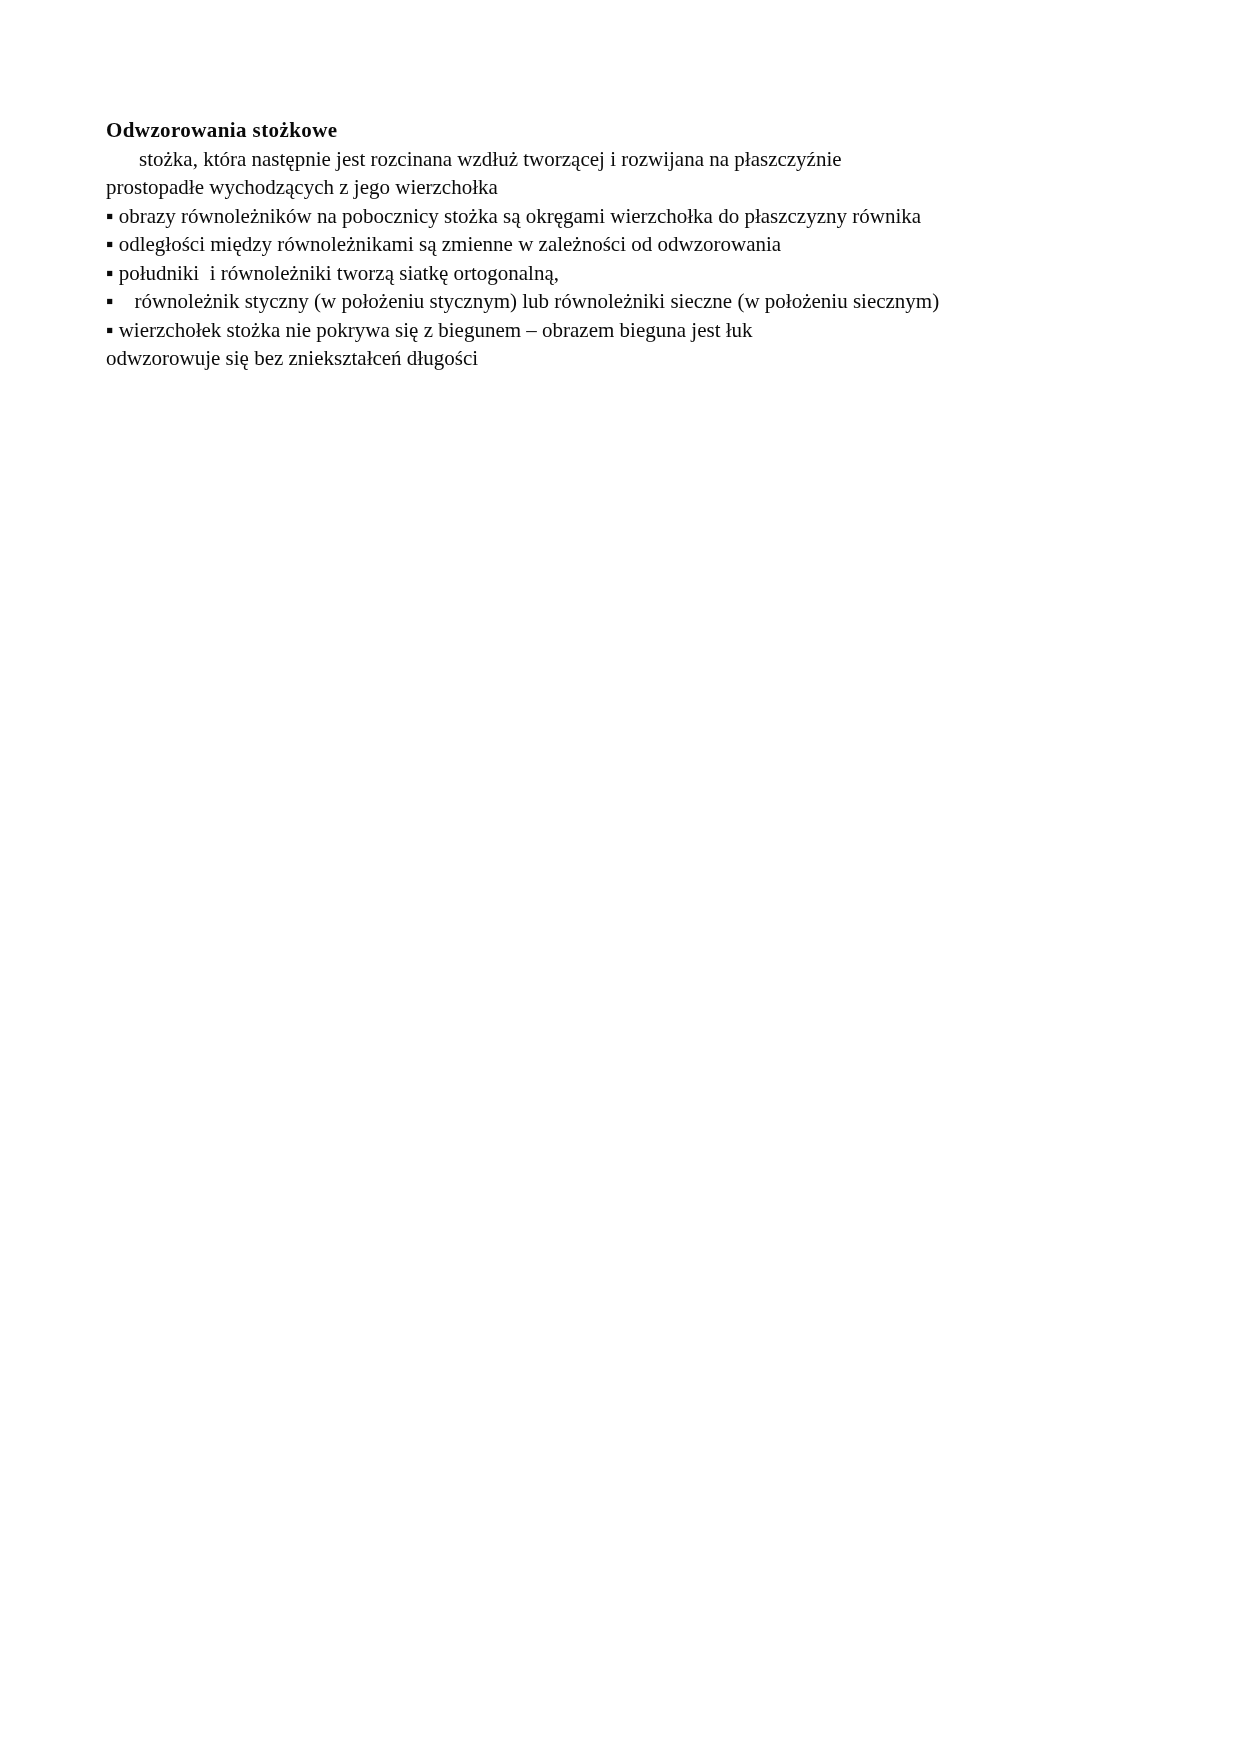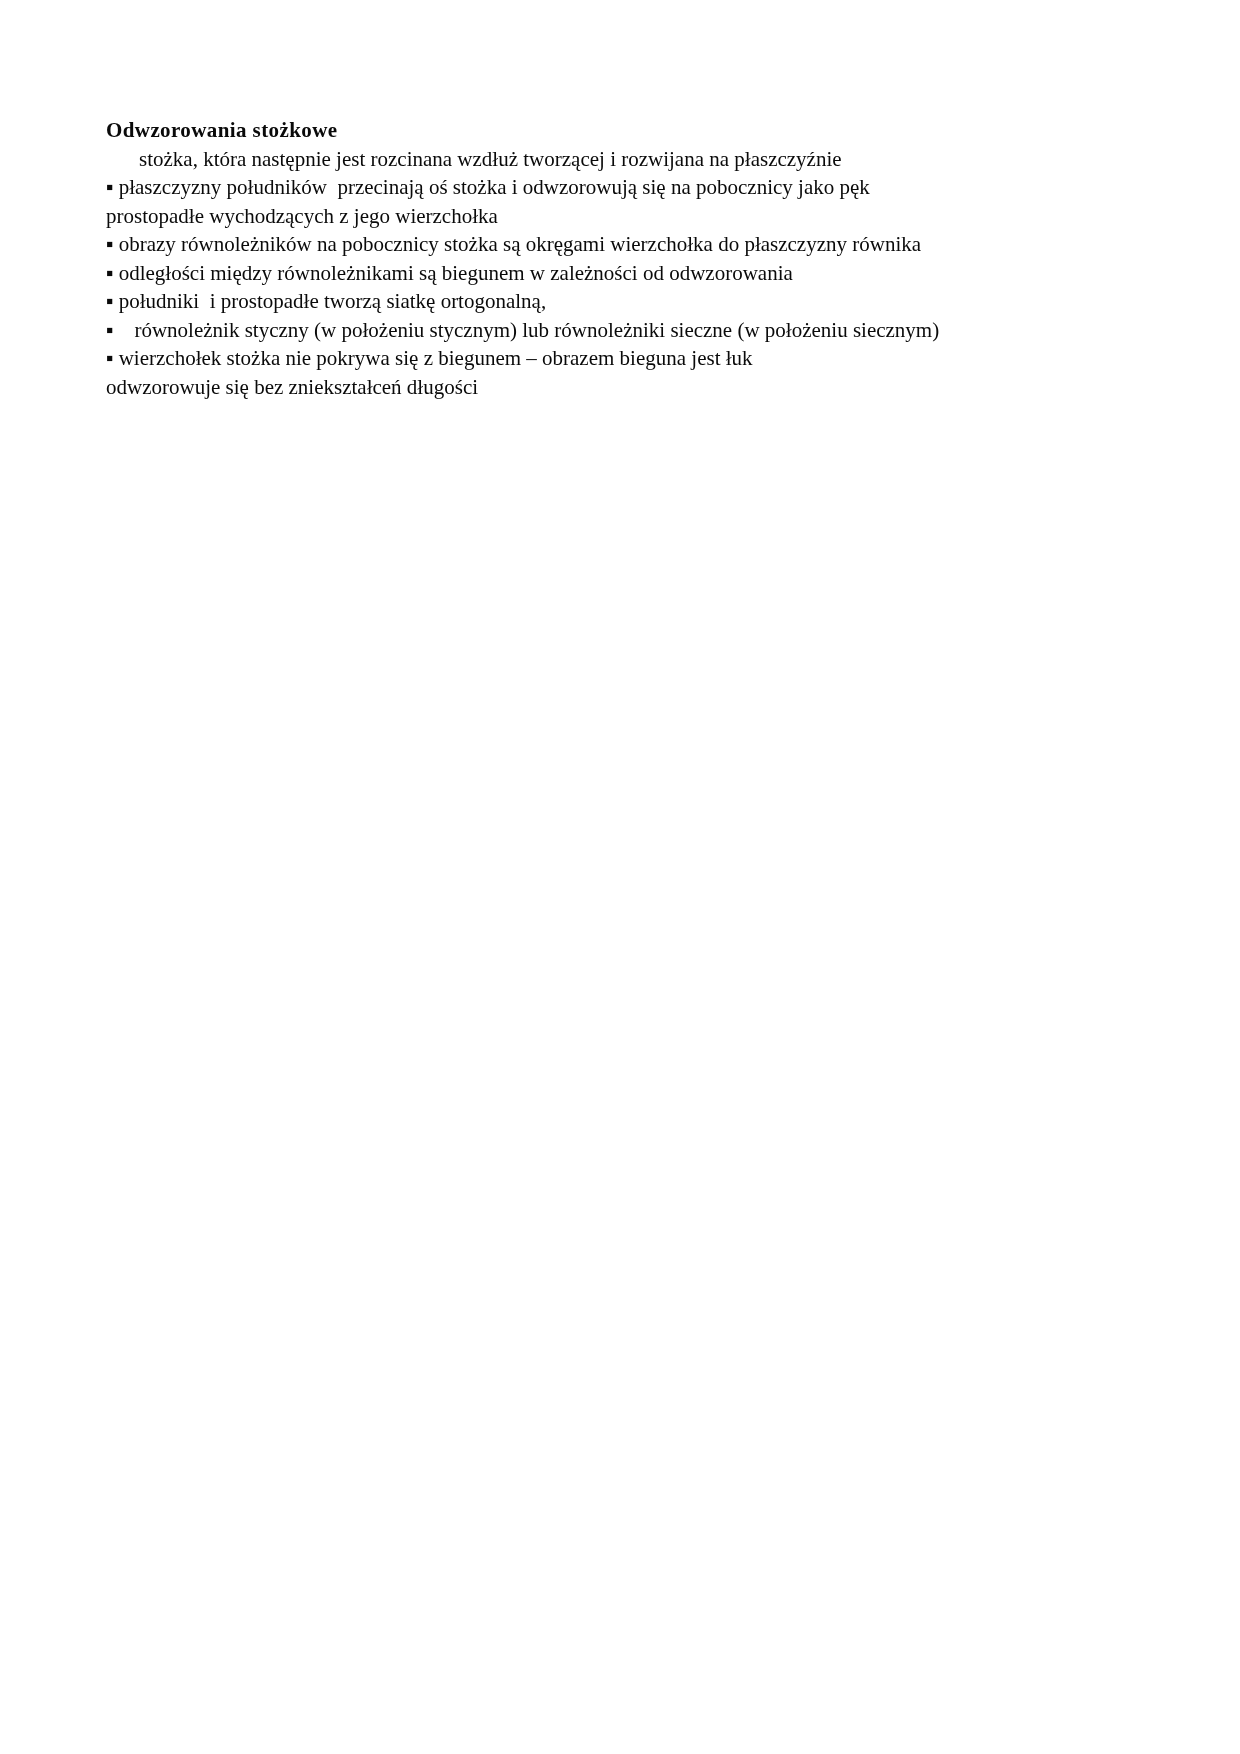--- a/index.html
+++ b/index.html
@@ -41,22 +41,21 @@
     padding-left: 33px;
   }
 </style>
 </head>
 <body>
 
 <div class="page">
   <div class="content">
     <div class="doc-title">Odwzorowania stożkowe</div>
     <div class="line indent1">stożka, która następnie jest rozcinana wzdłuż tworzącej i rozwijana na płaszczyźnie</div>
-    <div class="line">▪ płaszczyzny południków  przecinają oś stożka i odwzorowują się na pobocznicy jako pęk</div>
     <div class="line">prostopadłe wychodzących z jego wierzchołka</div>
     <div class="line">▪ obrazy równoleżników na pobocznicy stożka są okręgami wierzchołka do płaszczyzny równika</div>
-    <div class="line">▪ odległości między równoleżnikami są biegunem w zależności od odwzorowania</div>
-    <div class="line">▪ południki  i prostopadłe tworzą siatkę ortogonalną,</div>
+    <div class="line">▪ odległości między równoleżnikami są zmienne w zależności od odwzorowania</div>
+    <div class="line">▪ południki  i równoleżniki tworzą siatkę ortogonalną,</div>
     <div class="line">▪    równoleżnik styczny (w położeniu stycznym) lub równoleżniki sieczne (w położeniu siecznym)</div>
     <div class="line">▪ wierzchołek stożka nie pokrywa się z biegunem – obrazem bieguna jest łuk</div>
     <div class="line">odwzorowuje się bez zniekształceń długości</div>
   </div>
 </div>
 
 </body></html>

